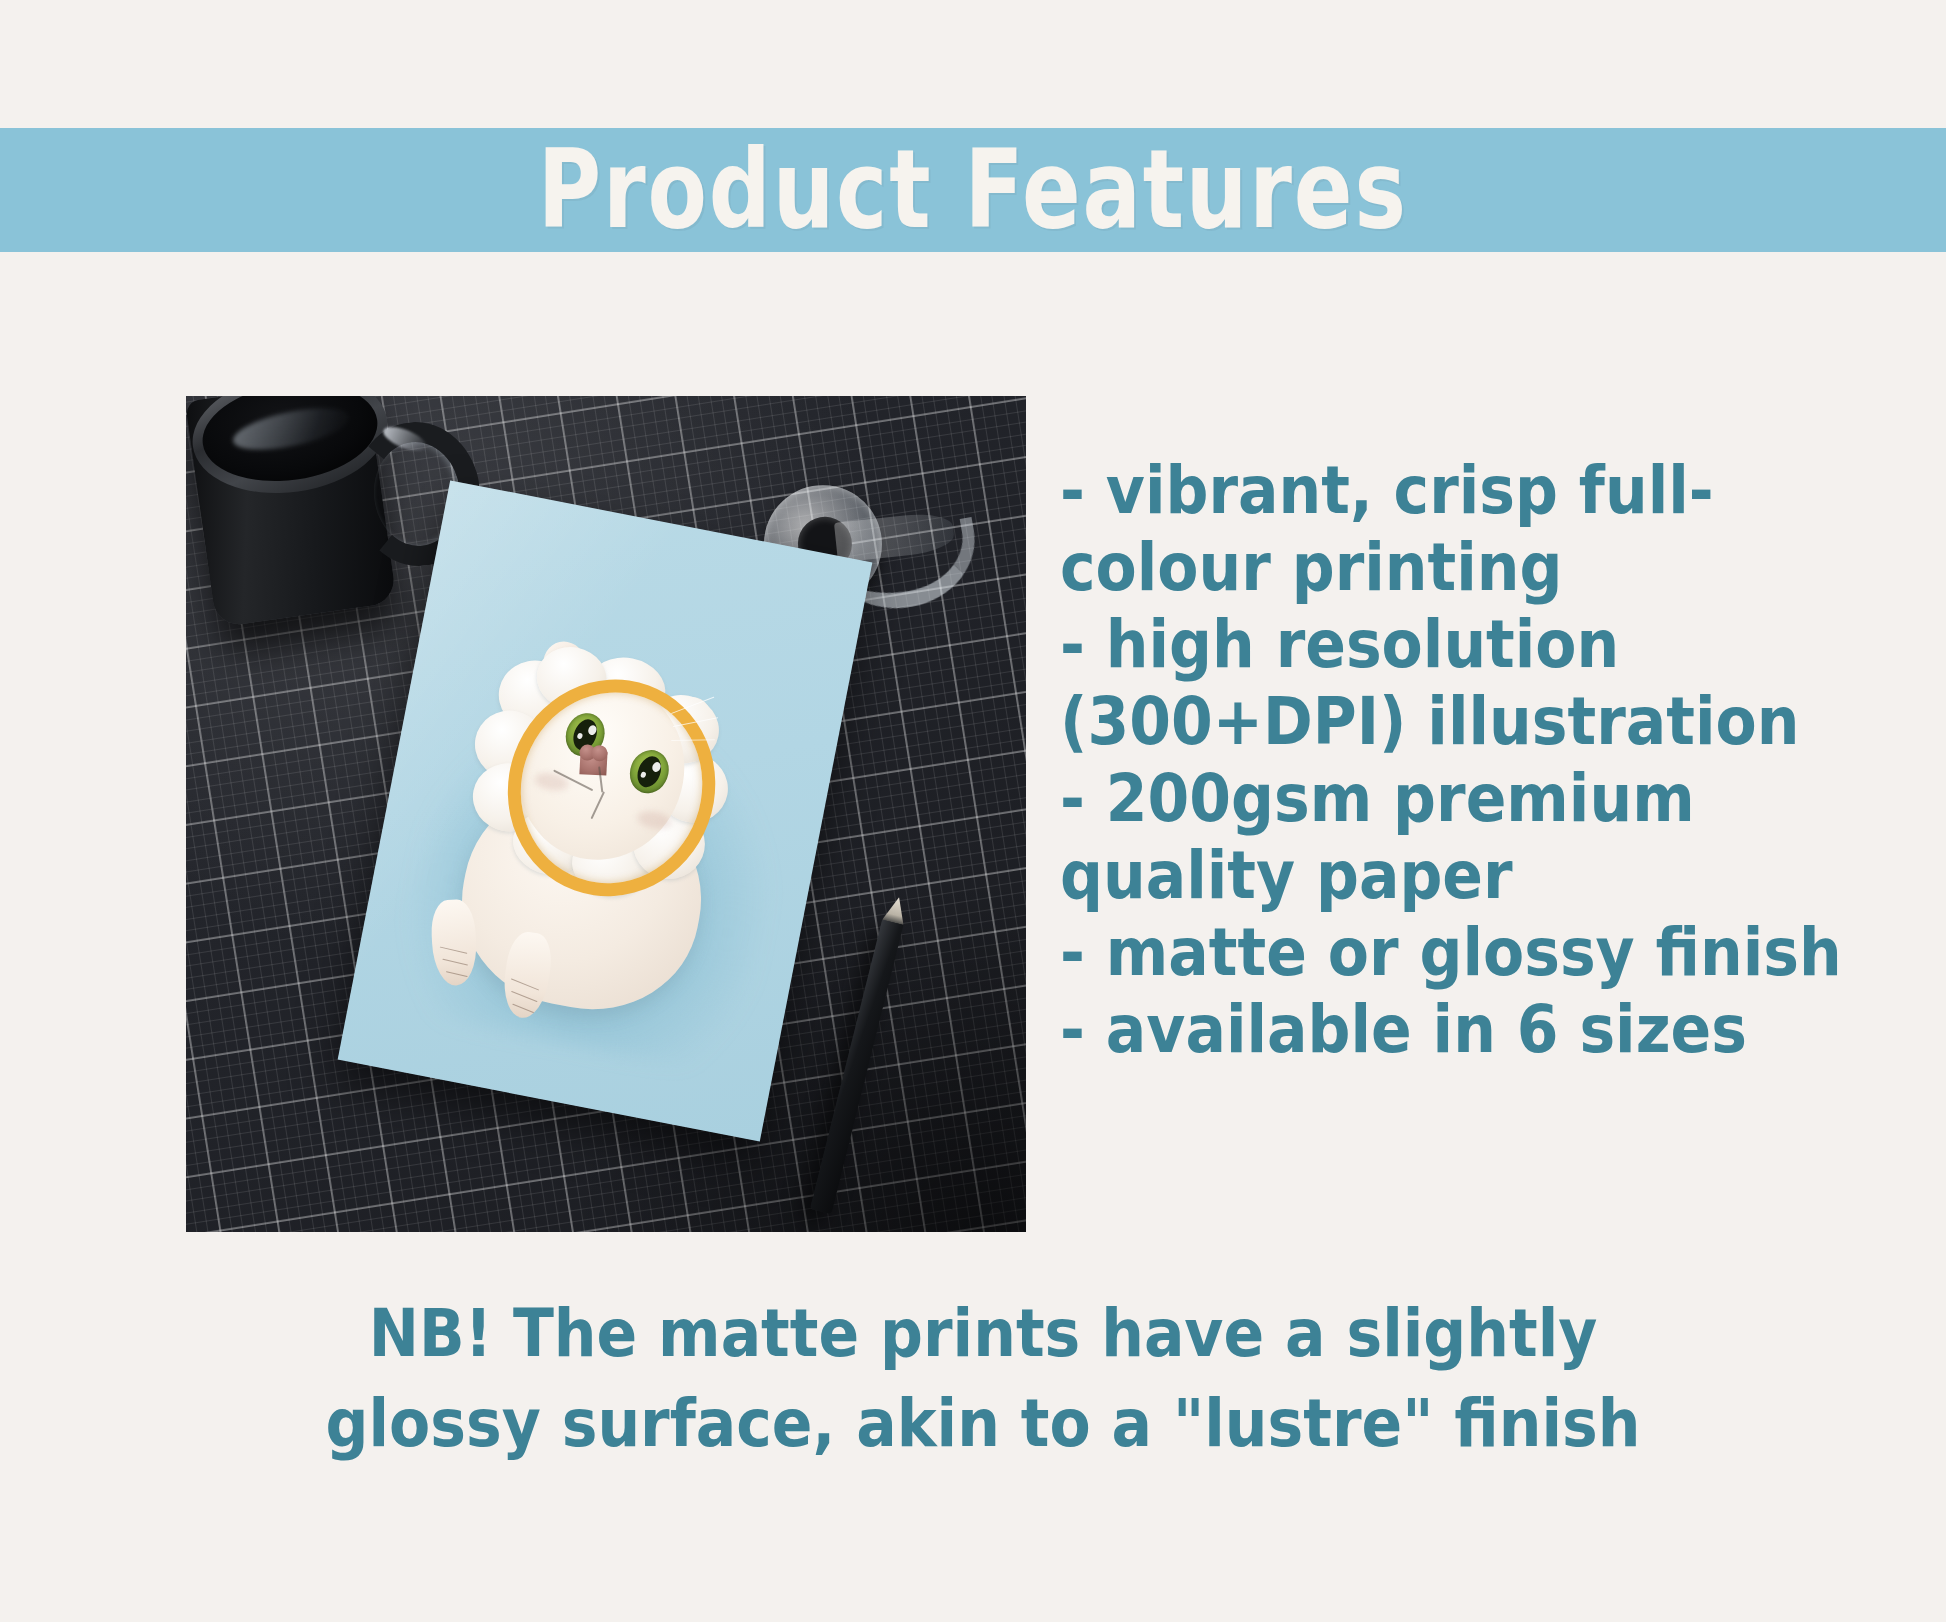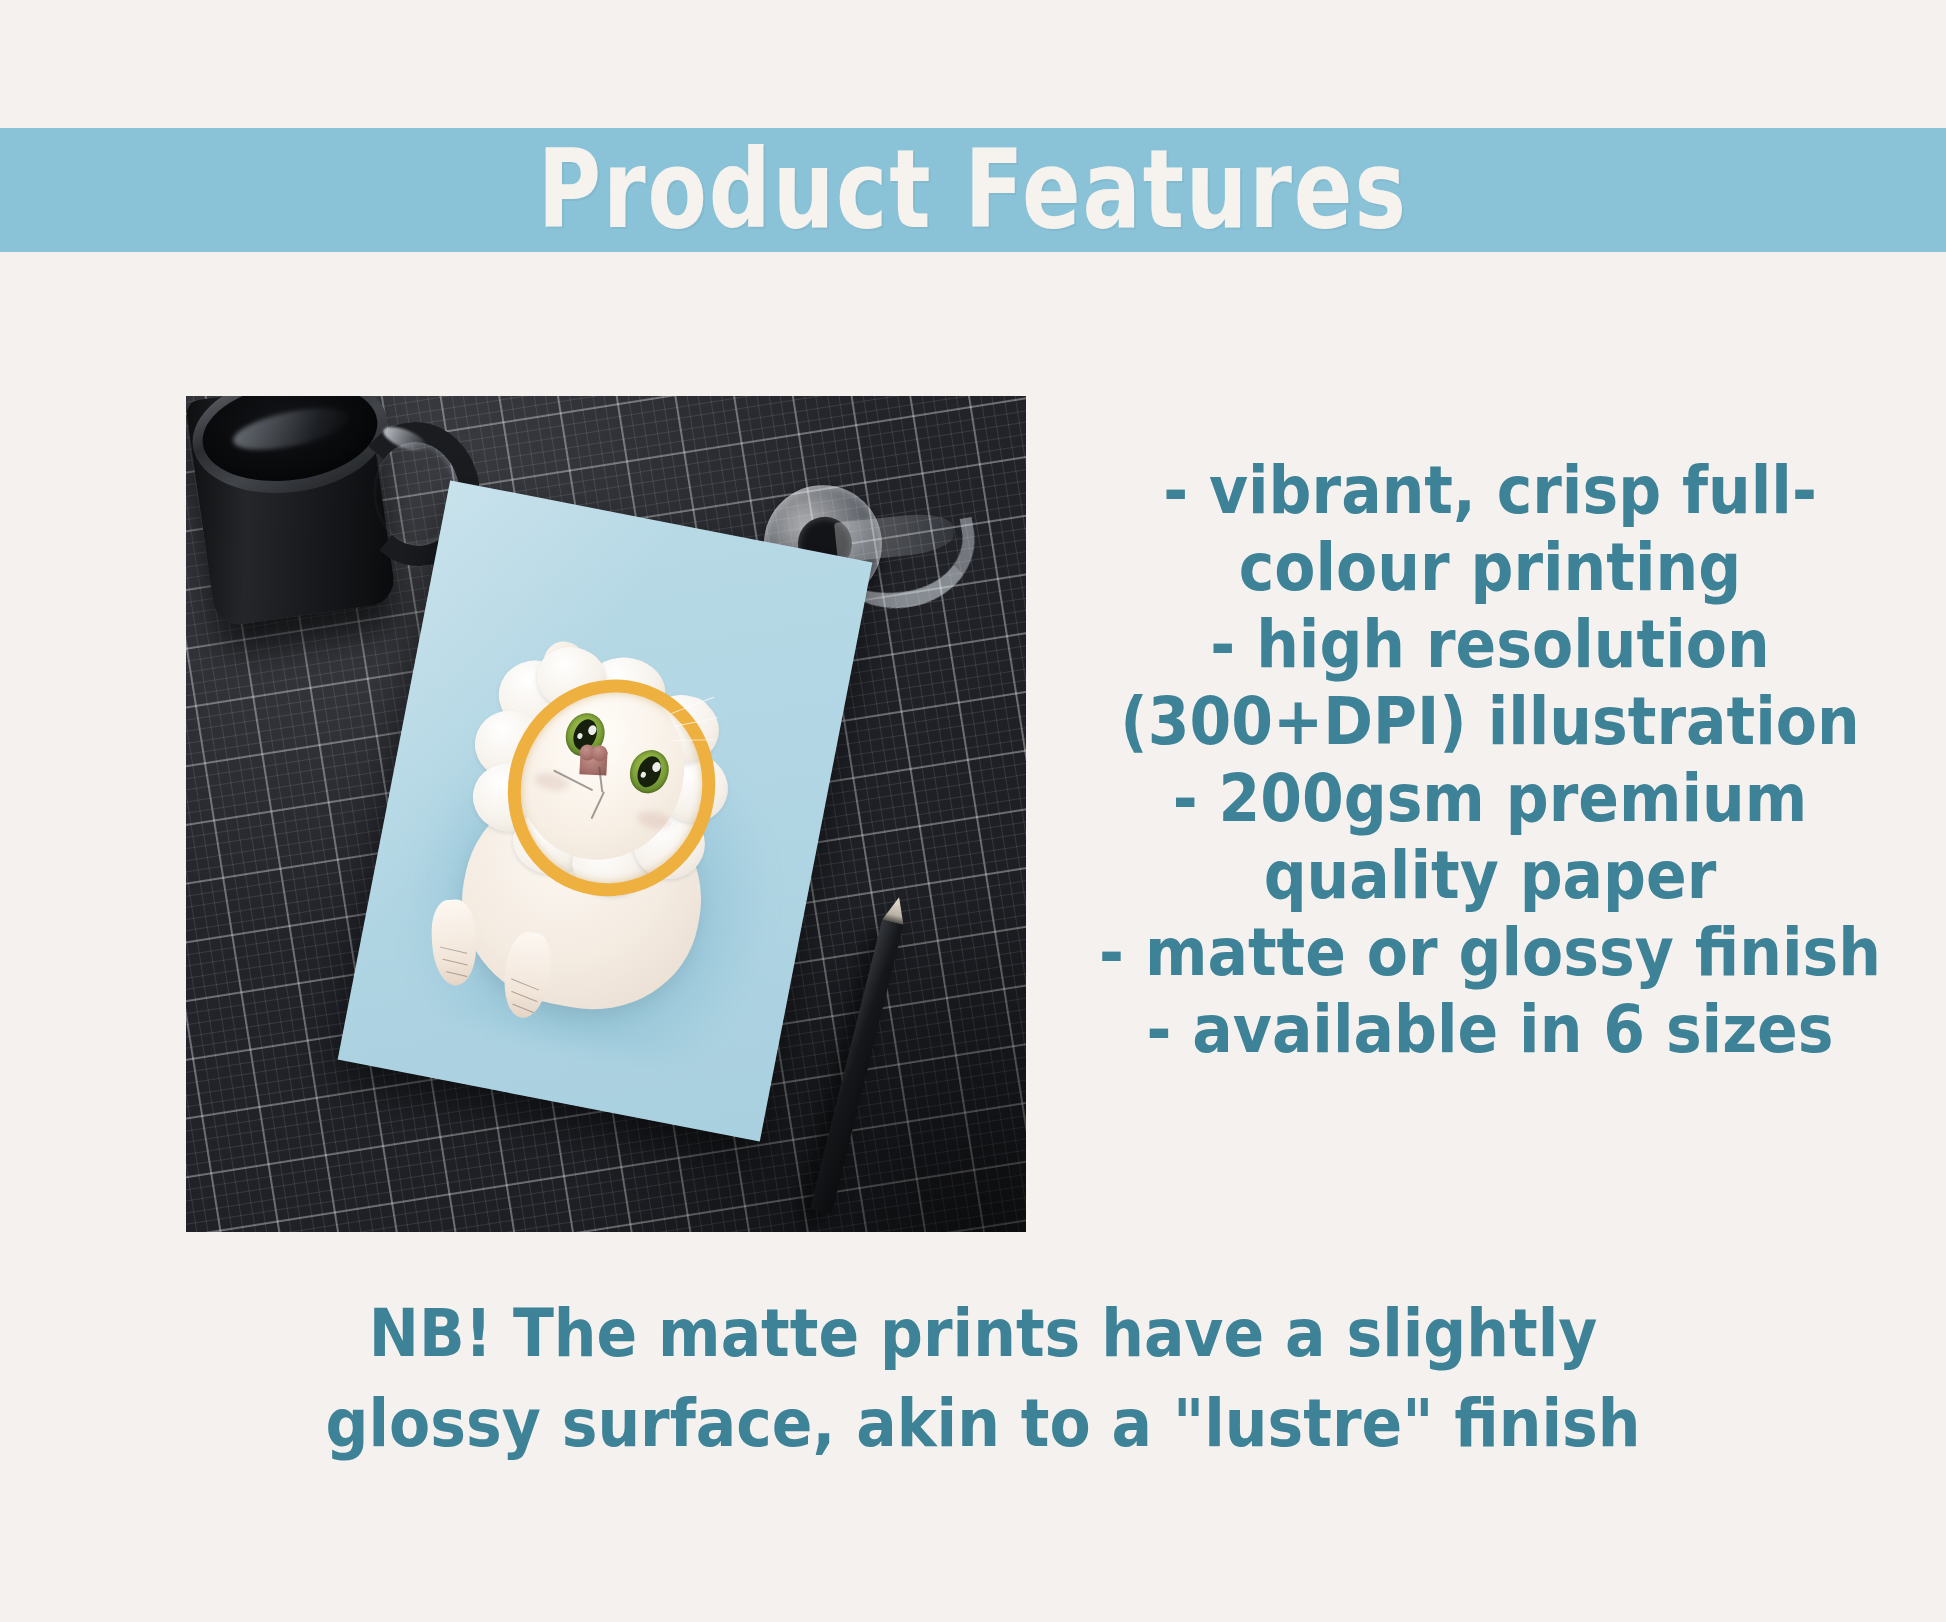--- a/index.html
+++ b/index.html
@@ -205,21 +205,21 @@
   }
   .pencil-tip{
     position:absolute;left:0;top:-24px;width:22px;height:26px;
     background:linear-gradient(180deg,#e8e2d6 0%,#b9b2a5 70%,#4a4a48 100%);
     clip-path:polygon(50% 0,100% 100%,0 100%);
   }
 
   
   .features{
     position:absolute;left:1060px;top:452px;width:860px;
-    text-align:center;color:#3d8296;
+    text-align:left;color:#3d8296;
     font-size:60px;font-weight:bold;line-height:77px;
     font-family:"DejaVu Sans",sans-serif;
   }
   .features div{transform:scaleY(1.1);}
 
   .footer-note{
     position:absolute;left:273px;top:1288px;width:1420px;
     text-align:center;color:#3d8296;
     font-size:60px;font-weight:bold;line-height:90px;
     font-family:"DejaVu Sans",sans-serif;

